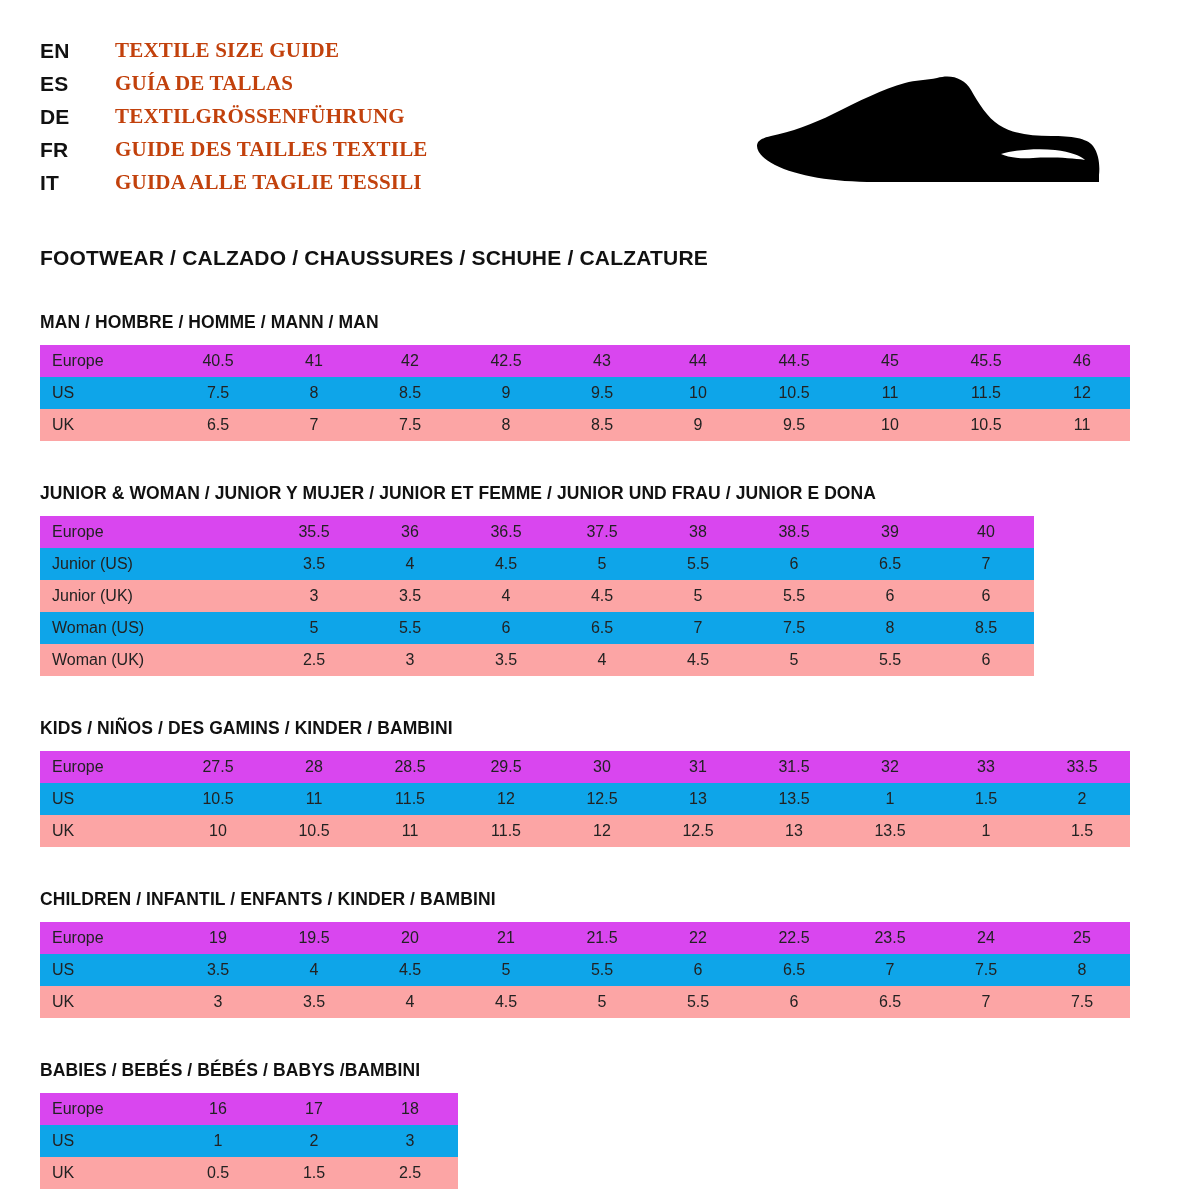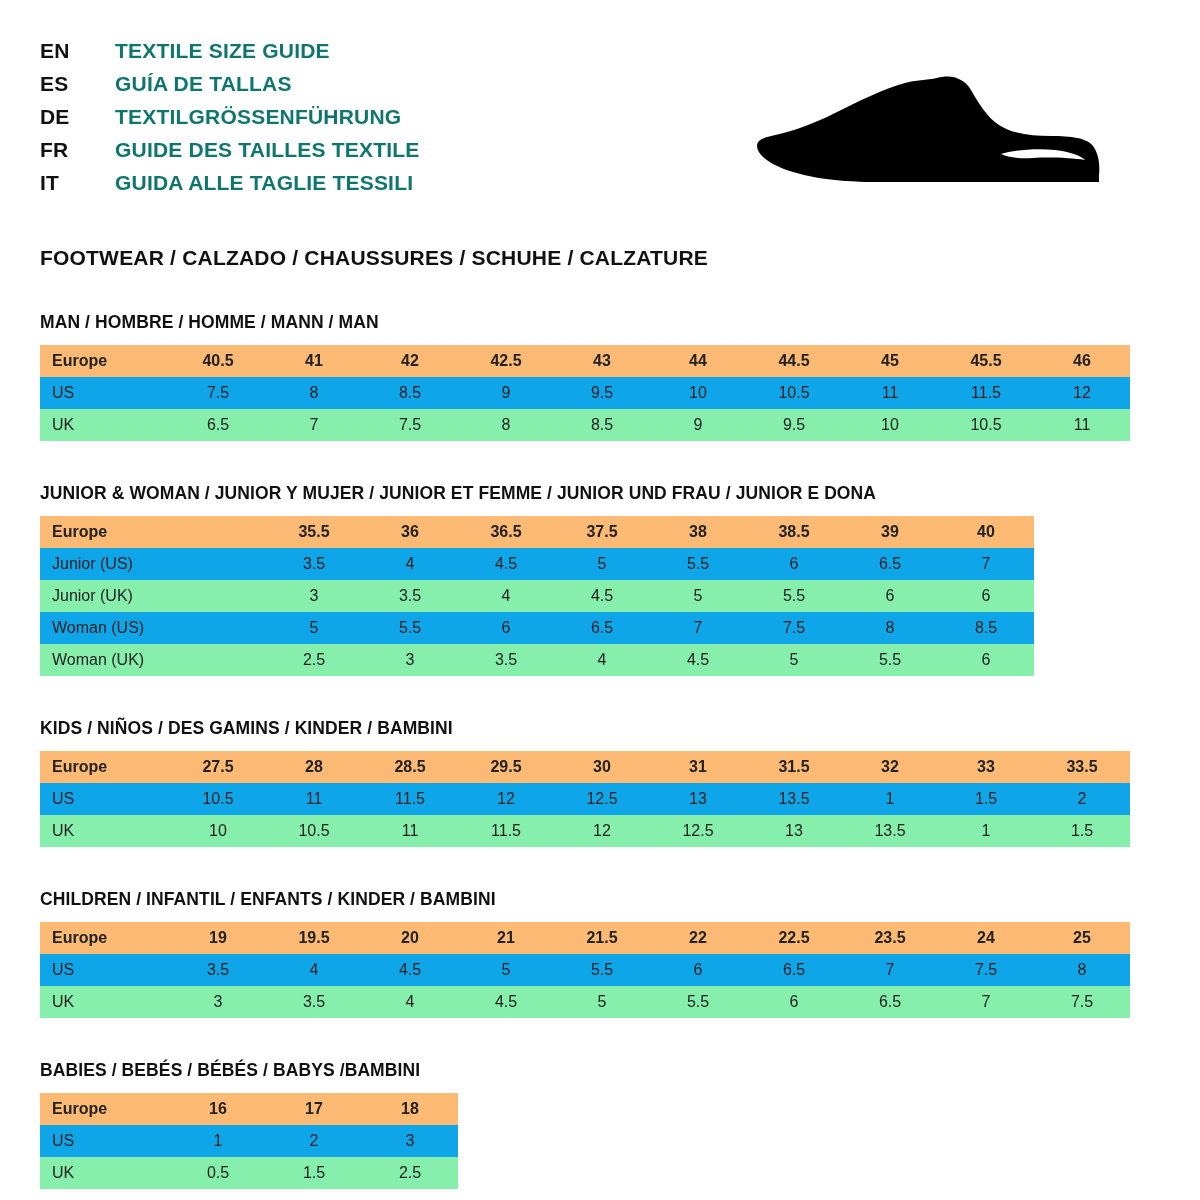--- a/index.html
+++ b/index.html
@@ -41,22 +41,23 @@
     width: 75px;
     font-size: 21px;
     font-weight: bold;
     letter-spacing: 0.2px;
     color: #111;
   }
   .lang-title {
     font-size: 21px;
     font-weight: bold;
     letter-spacing: 0.2px;
-    color: #0f766e;
+    color: #c2410c;
     white-space: nowrap;
+    font-family: Liberation Serif, serif;
   }
 
   .shoe-wrap {
     width: 360px;
     height: 150px;
     margin-right: 50px;
     margin-top: 28px;
     display: flex;
     align-items: center;
     justify-content: center;
@@ -95,25 +96,25 @@
     font-size: 16px;
     vertical-align: middle;
   }
   table.size-table td.rowlabel {
     text-align: left;
     padding-left: 12px;
     width: 118px;
     color: #222;
   }
   tr.head td {
-    background: #fdba74;
-    font-weight: bold;
+    background: #d946ef;
+    font-weight: normal;
   }
   tr.alt td {
-    background: #86efac;
+    background: #fca5a5;
   }
   tr.plain td {
     background: #0ea5e9;
   }
 
   
   .w-col { width: 96px; }
   
   .w-col-s { width: 96px; }
 </style>

